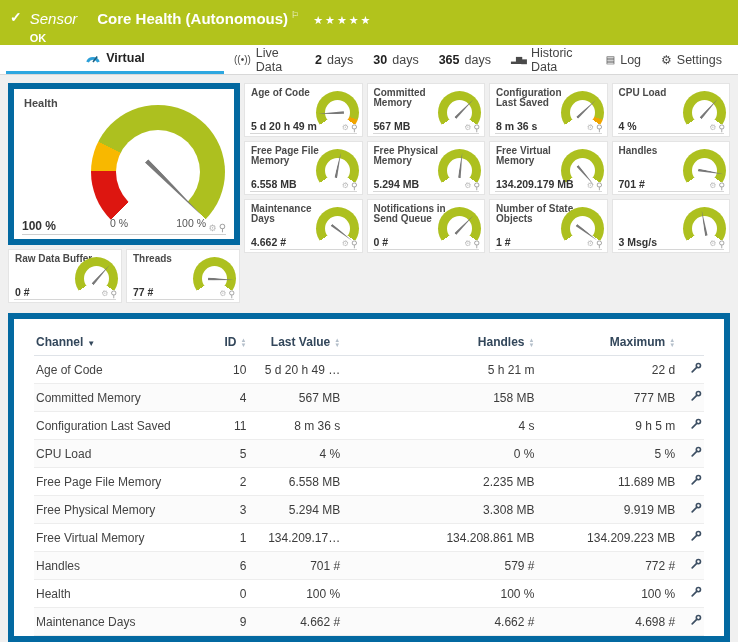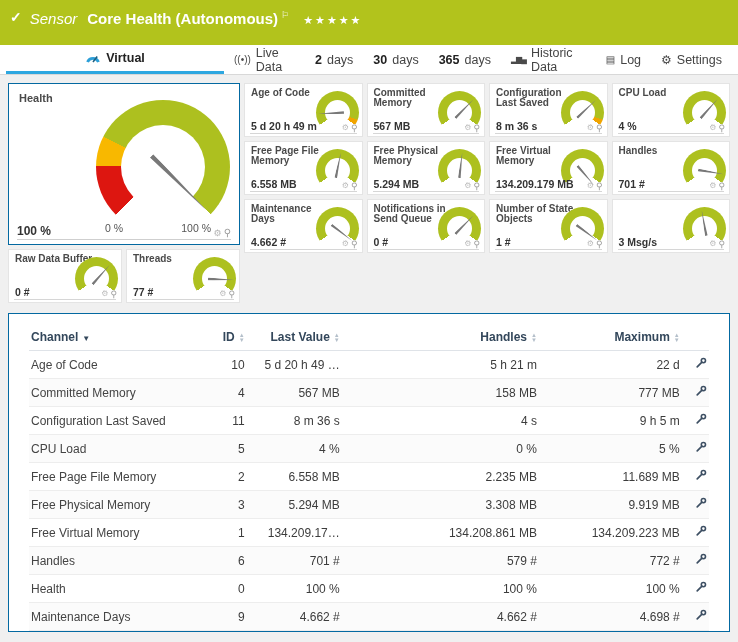--- a/index.html
+++ b/index.html
@@ -4,40 +4,40 @@
 <style>
   * { box-sizing: border-box; margin: 0; padding: 0; }
   html,body { width:738px; height:642px; }
   body { font-family:"Liberation Sans", sans-serif; background:#f0f0f0; overflow:hidden; }
 
   
   .sensor-header { background:#b2c31c; color:#fff; height:45px; display:flex; align-items:flex-start; padding:7px 10px 0 10px; }
   .check { font-size:14px; font-weight:bold; margin:2px 8px 0 0; }
   .title-block { line-height:16px; }
   .title-line { font-size:15px; }
-  .title-line em { font-style:italic; font-weight:normal; margin-right:10px; }
+  .title-line em { font-style:italic; font-weight:normal; margin-right:20px; }
   .title-line b { font-weight:bold; }
   .flag { font-size:9px; vertical-align:super; margin-left:3px; }
   .stars { font-size:11px; letter-spacing:2px; margin-left:14px; }
   .status-ok { font-size:11px; font-weight:bold; margin-top:2px; }
 
   
   .tabbar { background:#fff; border-bottom:1px solid #d8d8d8; height:30px; display:flex; align-items:stretch; justify-content:space-between; padding:0 6px; }
   .tab { display:flex; align-items:center; gap:5px; padding:0 10px; font-size:12.5px; color:#444; cursor:pointer; position:relative; }
   .tab .num { font-weight:bold; color:#222; }
   .tab.active { font-weight:bold; color:#222; min-width:218px; justify-content:center; border-bottom:3px solid #2ea7e0; }
   .tab .ticon { color:#4a4a4a; font-size:10px; line-height:10px; }
   .tab .ticon.bars { font-size:8px; letter-spacing:-1px; }
   .tab .ticon.gearch { font-size:12px; }
 
   
   .content { padding:8px 8px 0 8px; }
   .top-area { display:flex; gap:4px; }
   .left-col { width:232px; display:flex; flex-direction:column; gap:4px; }
-  .card { background:#fff; border:1px solid #0369a1; }
+  .card { background:#fff; border:6px solid #0369a1; }
 
   
   .health-card { position:relative; height:162px; padding:8px 10px; }
   .health-title { font-size:11px; font-weight:bold; color:#4a4a4a; }
   .bigGauge { position:absolute; top:16px; right:9px; width:134px; height:134px; border-radius:50%; }
   .bigGauge .hole { position:absolute; inset:25px; background:#fff; border-radius:50%; }
   .needle-wrap { position:absolute; left:50%; top:50%; width:0; height:0; }
   .needle { position:absolute; background:#787878; clip-path:polygon(50% 0,100% 100%,0 100%); }
   .scale-min { position:absolute; bottom:10px; left:96px; font-size:10.5px; color:#555; }
   .scale-max { position:absolute; bottom:10px; right:28px; font-size:10.5px; color:#555; }
@@ -73,20 +73,21 @@
 </style>
 </head>
 <body>
 
 <div class="sensor-header">
   <span class="check">✓</span>
   <div class="title-block">
     <div class="title-line">
       <em>Sensor</em><b>Core Health (Autonomous)</b><span class="flag">⚐</span><span class="stars">★★★★★</span>
     </div>
+    <div class="status-ok">OK</div>
   </div>
 </div>
 
 <nav class="tabbar" id="tabbar">
     <div class="tab active">
       <span class="ticon"><svg width="16" height="11" viewBox="0 0 16 11">
           <path d="M2.5 10 A6 6 0 0 1 13.5 10" fill="none" stroke="#2c9fd8" stroke-width="2.8"></path>
           <line x1="8" y1="10" x2="12.2" y2="4.6" stroke="#1f5f80" stroke-width="1.6"></line>
         </svg></span>
       <span>Virtual</span>

